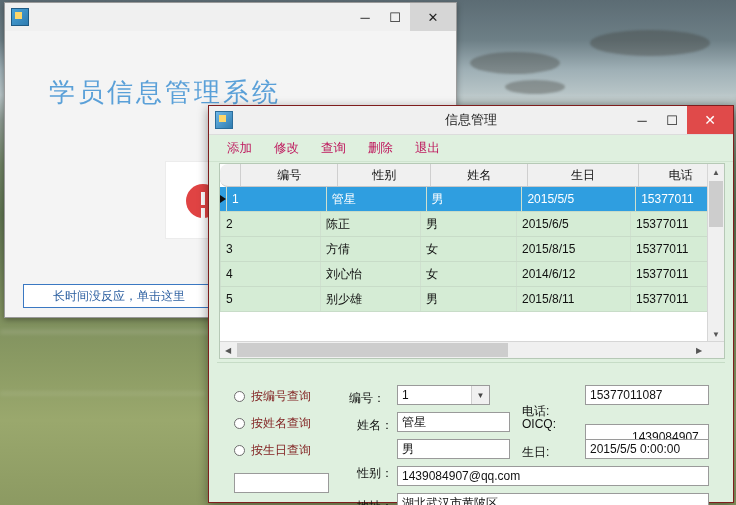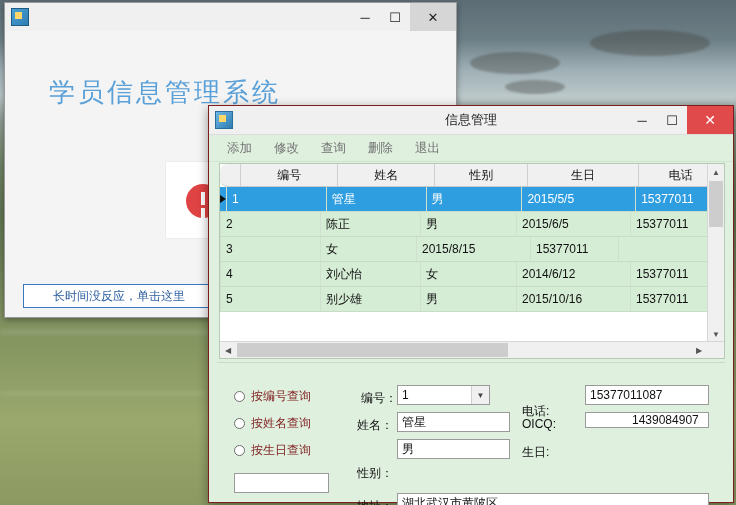--- a/index.html
+++ b/index.html
@@ -193,21 +193,21 @@
   .menubar {
     height: 26px;
     background: #dff0df;
     display: flex;
     align-items: center;
     padding-left: 18px;
     border-bottom: 1px solid #cfe3cf;
   }
   .menu-item {
     font-size: 12.5px;
-    color: #737373;
+    color: #be185d;
     margin-right: 22px;
   }
 
   
   .grid-wrap {
     position: absolute;
     left: 10px; top: 57px;
     width: 504px; height: 194px;
     background: #fff;
     border: 1px solid #b6c9b6;
@@ -427,22 +427,22 @@
       <div class="menu-item">修改</div>
       <div class="menu-item">查询</div>
       <div class="menu-item">删除</div>
       <div class="menu-item">退出</div>
     </div>
 
     <div class="grid-wrap">
       <div class="grid-head">
         <div class="gh col-sel"></div>
         <div class="gh col-id">编号</div>
+        <div class="gh col-sex">性别</div>
         <div class="gh col-name">姓名</div>
-        <div class="gh col-sex">性别</div>
         <div class="gh col-bd">生日</div>
         <div class="gh col-tel">电话</div>
       </div>
 
       <div class="grid-row sel">
         <div class="gc selbox">
             <span class="arrow-mark"></span>
           </div>
         <div class="gc col-id">1</div>
         <div class="gc col-name">管星</div>
@@ -454,38 +454,39 @@
         <div class="gc selbox"></div>
         <div class="gc col-id">2</div>
         <div class="gc col-name">陈正</div>
         <div class="gc col-sex">男</div>
         <div class="gc col-bd">2015/6/5</div>
         <div class="gc col-tel">15377011</div>
       </div>
       <div class="grid-row">
         <div class="gc selbox"></div>
         <div class="gc col-id">3</div>
+        <div class="gc col-name">方倩</div>
         <div class="gc col-sex">女</div>
         <div class="gc col-bd">2015/8/15</div>
         <div class="gc col-tel">15377011</div>
       </div>
       <div class="grid-row">
         <div class="gc selbox"></div>
         <div class="gc col-id">4</div>
         <div class="gc col-name">刘心怡</div>
         <div class="gc col-sex">女</div>
         <div class="gc col-bd">2014/6/12</div>
         <div class="gc col-tel">15377011</div>
       </div>
       <div class="grid-row">
         <div class="gc selbox"></div>
         <div class="gc col-id">5</div>
         <div class="gc col-name">别少雄</div>
         <div class="gc col-sex">男</div>
-        <div class="gc col-bd">2015/10/16</div>
+        <div class="gc col-bd">2015/8/11</div>
         <div class="gc col-tel">15377011</div>
       </div>
 
       <div class="grid-vscroll">
         <div class="vs-btn">▲</div>
         <div class="vs-thumb"></div>
         <div class="vs-btn" style="position:absolute;bottom:0;left:0;right:0;">▼</div>
       </div>
       <div class="grid-hscroll">
         <div class="hs-btn" style="left:0;top:0;">◀</div>
@@ -506,40 +507,42 @@
         <span class="radio"></span>
         <span>按姓名查询</span>
       </div>
       <div class="radio-row" style="left:25px; top:78px;">
         <span class="radio"></span>
         <span>按生日查询</span>
       </div>
 
       <div class="tb" style="left:25px; top:109px; width:95px; height:20px;"></div>
 
-      <div class="lbl" style="left:152px; top:26px;">编号：</div>
+      <div class="lbl" style="left:140px; top:26px;">编号：</div>
       <div class="combo" style="left:188px; top:21px; width:93px; height:20px;">
         <span>1</span>
         <span class="arrowbox">▼</span>
       </div>
 
       <div class="lbl" style="left:148px; top:53px;">姓名：</div>
       <div class="tb" style="left:188px; top:48px; width:113px; height:20px;">管星</div>
 
       <div class="lbl" style="left:148px; top:80px;margin-top:21px;">性别：</div>
       <div class="tb" style="left:188px; top:75px; width:113px; height:20px;">男</div>
 
       <div class="lbl" style="left:148px; top:107px;margin-top:36px;">nail：</div>
+      <div class="tb" style="left:188px; top:102px; width:312px; height:20px;">1439084907@qq.com</div>
 
       <div class="lbl" style="left:148px; top:134px;">地址：</div>
       <div class="tb" style="left:188px; top:129px; width:312px; height:20px;">湖北武汉市黄陂区</div>
 
       <div class="lbl" style="left:313px; top:26px;margin-top:13px;">电话:</div>
       <div class="tb" style="left:376px; top:21px; width:124px; height:20px;">15377011087</div>
 
       <div class="lbl" style="left:313px; top:53px;">OICQ:</div>
-      <div class="tb" style="left:376px; top:48px; width:124px; height:16px;padding-left:46px;">1439084907</div>
+      <div class="tb" style="left:376px; top:60px; width:124px; height:25px;padding-left:46px;">1439084907</div>
 
       <div class="lbl" style="left:313px; top:80px;">生日:</div>
+      <div class="tb" style="left:376px; top:75px; width:124px; height:20px;">2015/5/5 0:00:00</div>
 
     </div>
   </div>
 </div>
 
 </body></html>

